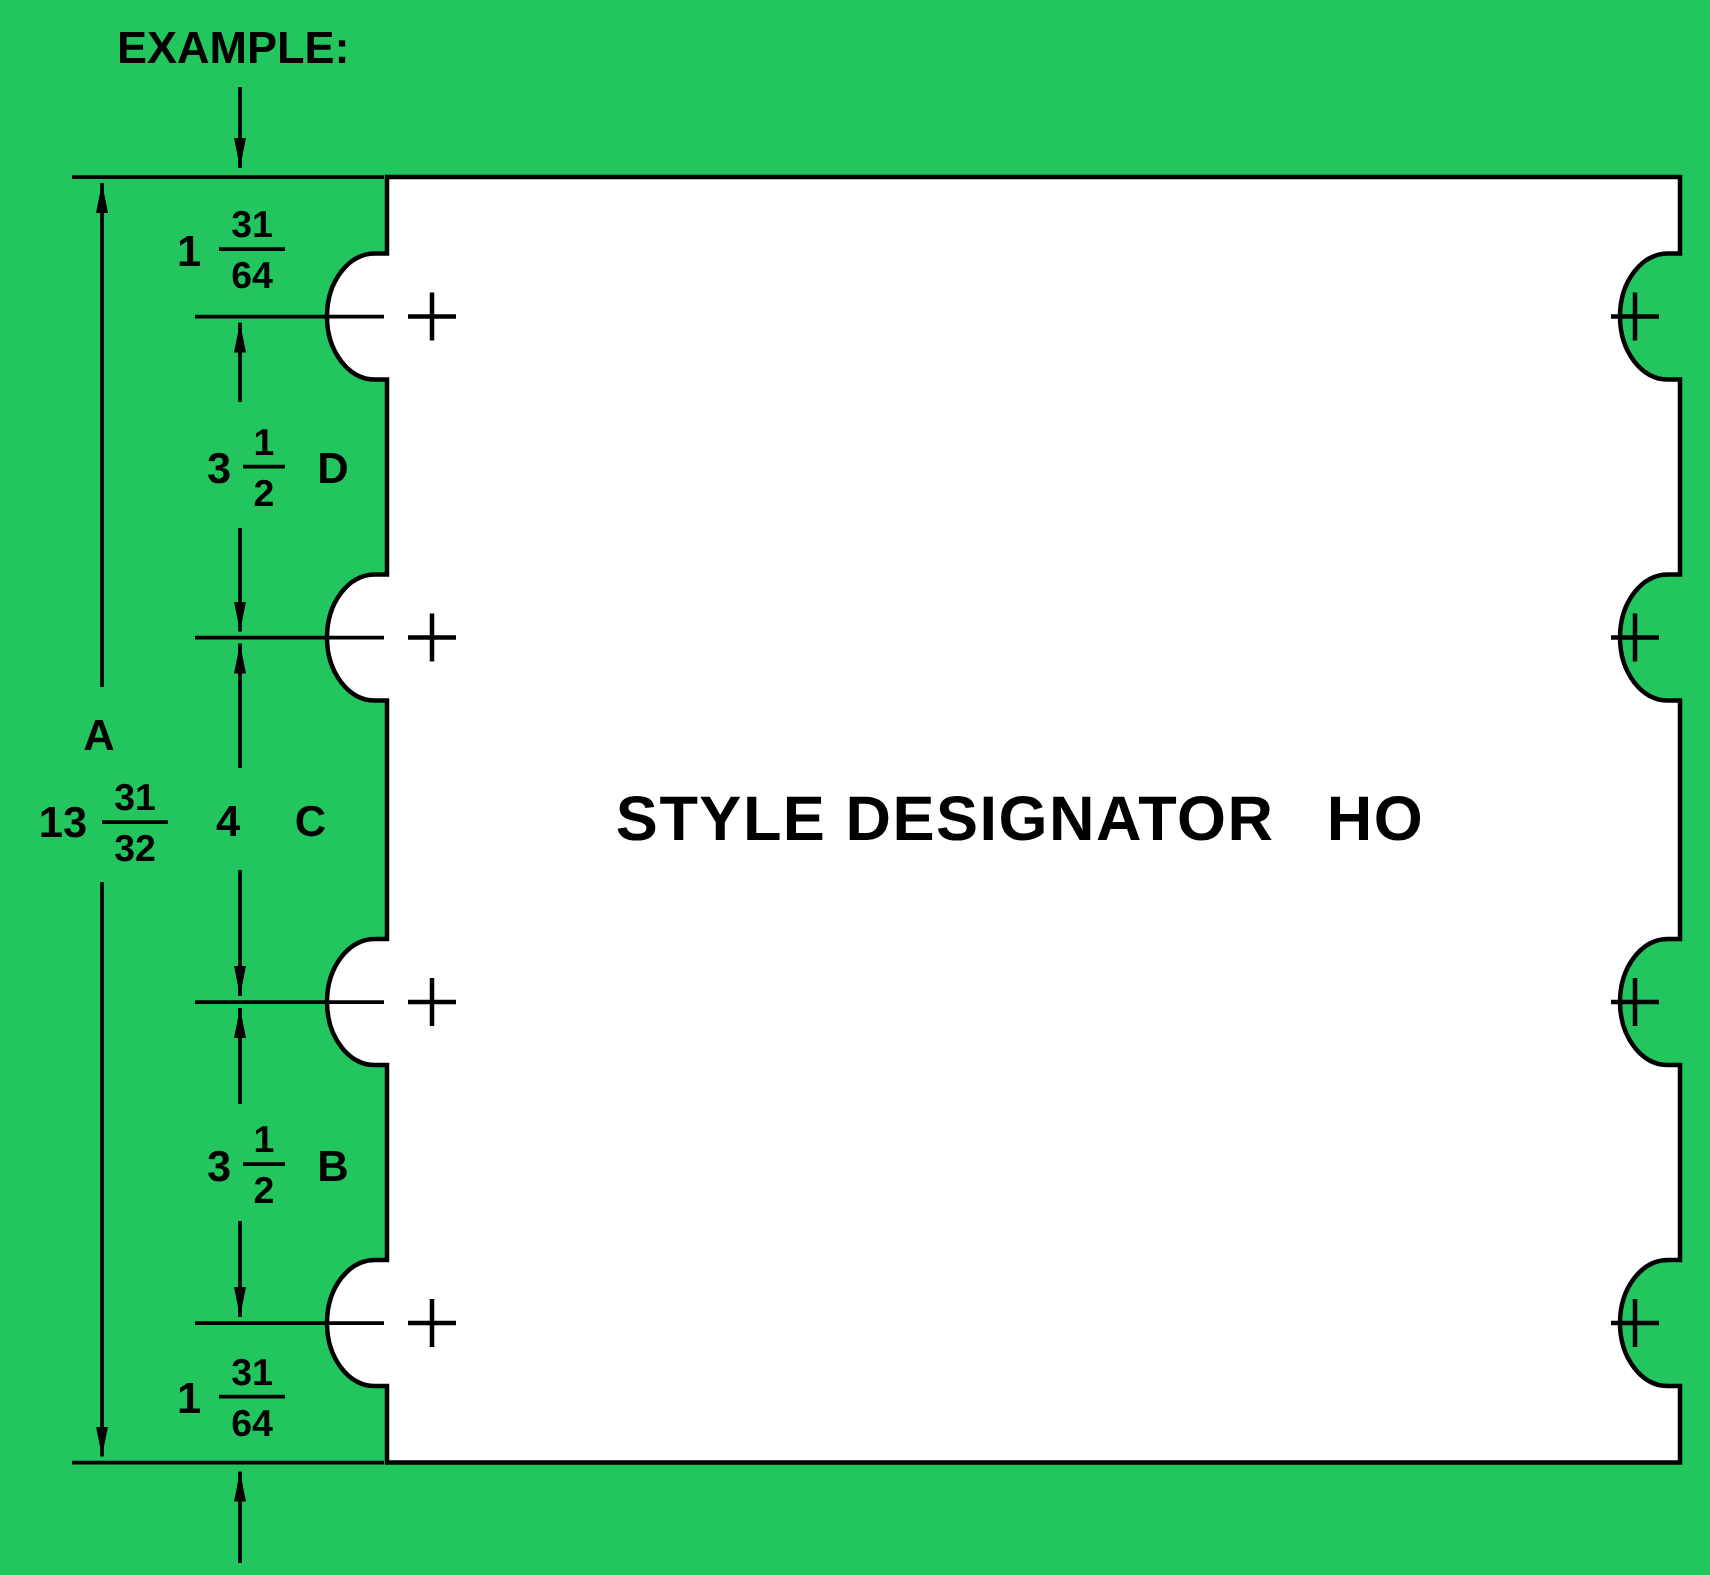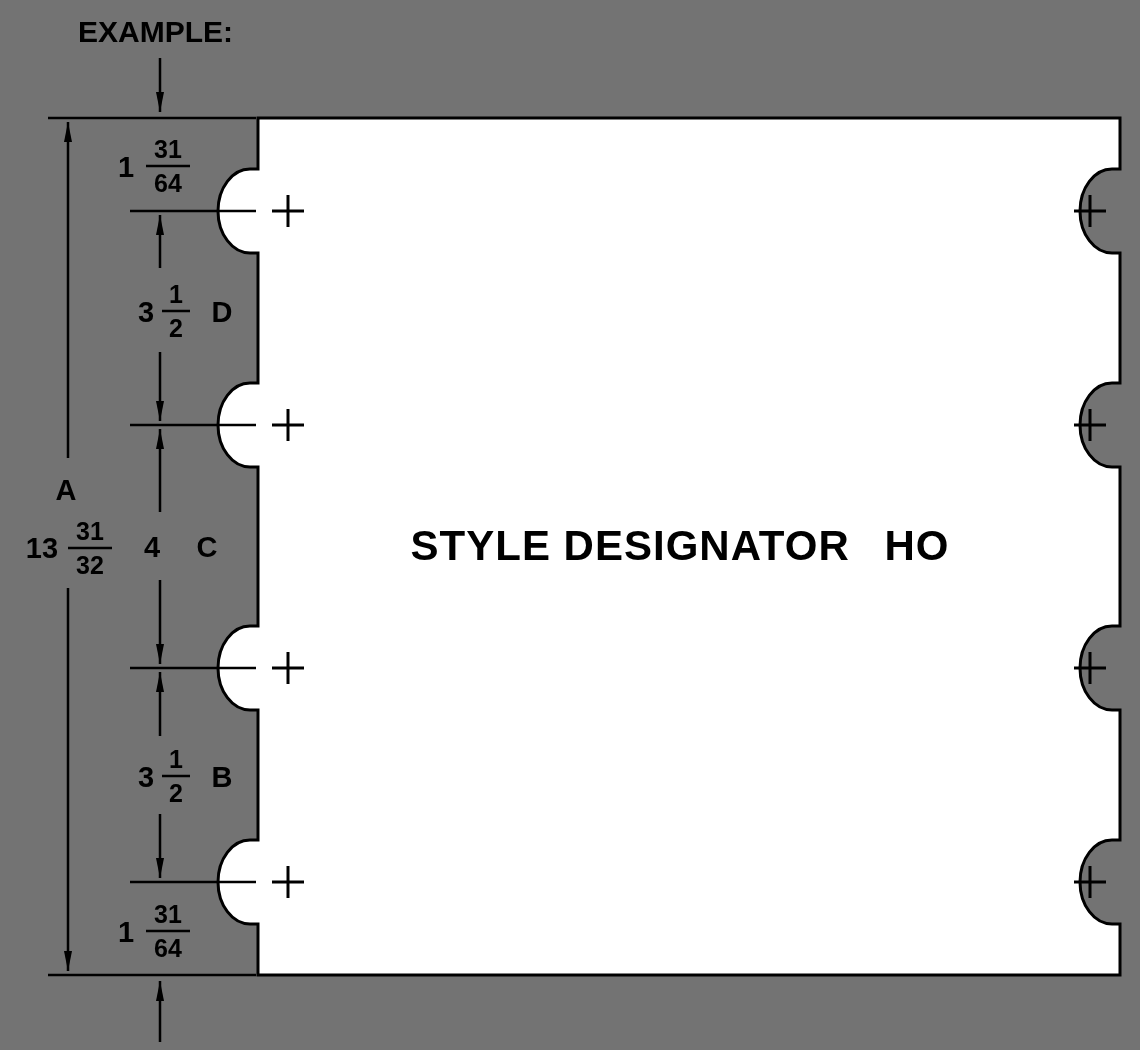--- a/index.html
+++ b/index.html
@@ -4,21 +4,21 @@
 <style>
   html, body {
     margin: 0;
     padding: 0;
     background: #ffffff;
   }
   #stage {
     position: relative;
     width: 1140px;
     height: 1050px;
-    background: #737373;
+    background: #22c55e;
     overflow: hidden;
   }
   svg text {
     font-family: "Liberation Sans", sans-serif;
     font-weight: bold;
     fill: #000000;
   }
   .outline {
     fill: #ffffff;
     stroke: #000000;

